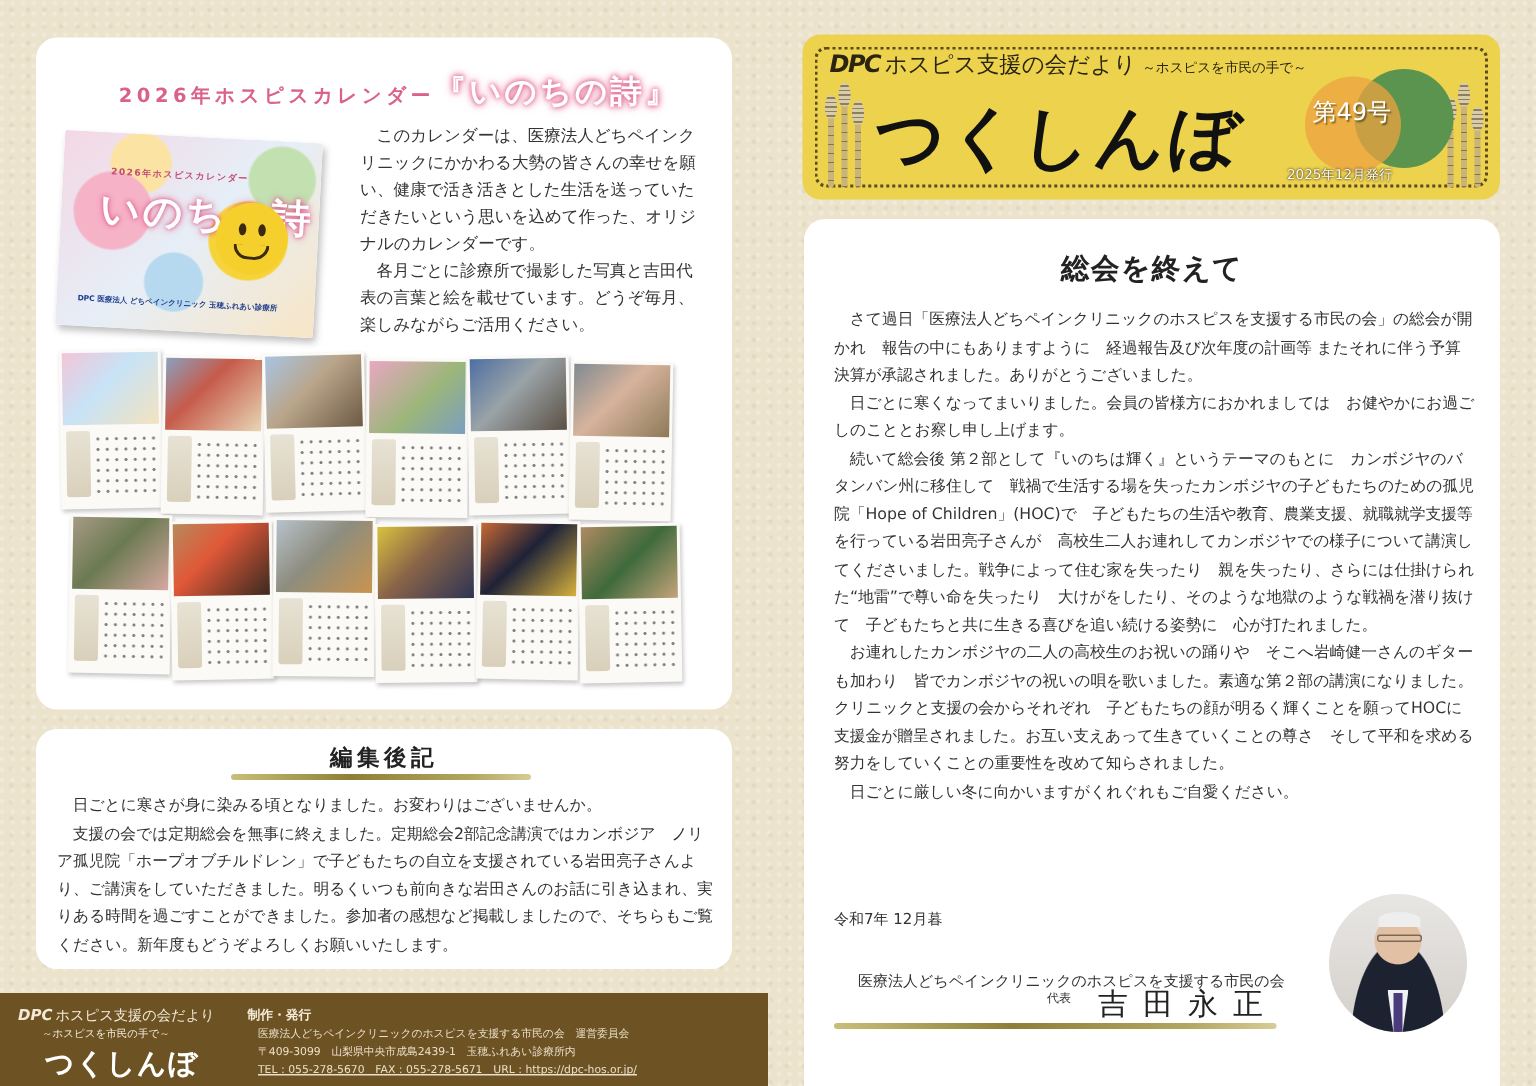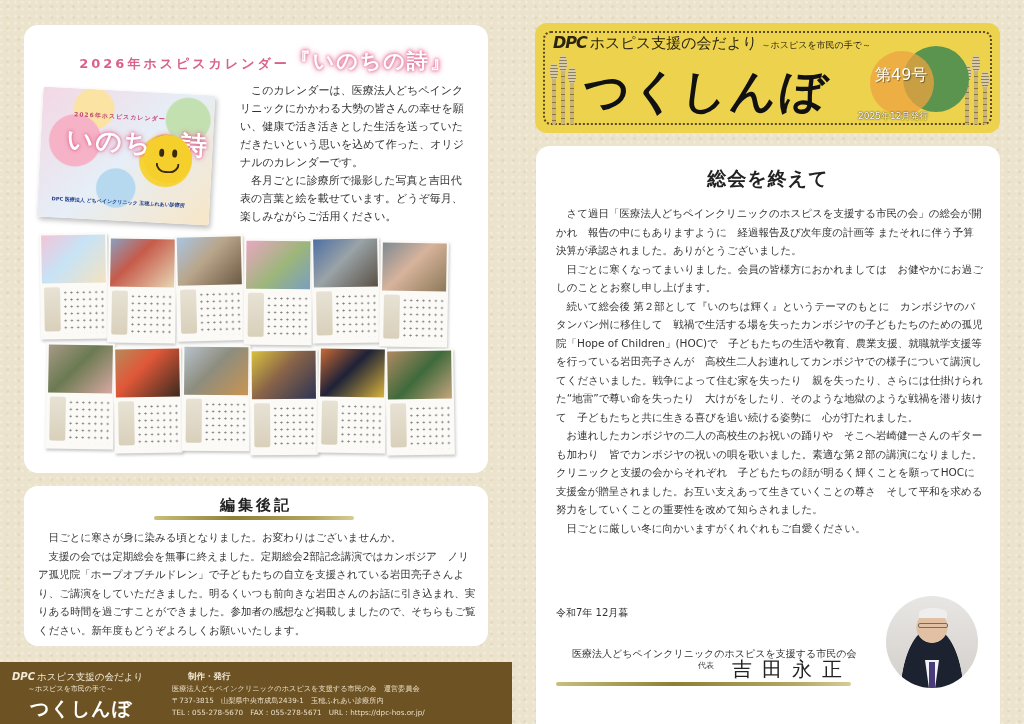--- a/index.html
+++ b/index.html
@@ -93,21 +93,21 @@
   .note-text p { text-indent: 1em; }
   
   #footer {
     position: absolute; left: 0; top: 662px; width: 512px; height: 62px;
     background: #6d5224; color: #f3ead8;
   }
   .ft-logo-top { position: absolute; left: 12px; top: 9px; font-size: 9.5px; white-space: nowrap; }
   .ft-logo-top .dpc { font-weight: 900; font-size: 10px; font-style: italic; margin-right: 2px; }
   .ft-logo-sub { position: absolute; left: 28px; top: 22px; font-size: 7px; }
   .ft-logo-big { position: absolute; left: 30px; top: 34px; font-size: 19px; font-weight: bold; letter-spacing: 1px; color:#fff; }
-  .ft-heading { position: absolute; left: 188px; top: 9px; font-size: 8.5px; font-weight: bold; }
+  .ft-heading { position: absolute; left: 165px; top: 9px; font-size: 8.5px; font-weight: bold; }
   .ft-line { position: absolute; left: 172px; font-size: 7.2px; white-space: nowrap; color: #eadfc8; }
   
   #masthead {
     position: absolute; left: 535px; top: 23px; width: 465px; height: 110px;
     background: #ecd24d; border-radius: 12px;
   }
   #masthead .dots {
     position: absolute; left: 8px; top: 8px; right: 8px; bottom: 8px;
     border: 2px dotted #5d4a20; border-radius: 8px;
   }
@@ -251,22 +251,22 @@
 </div>
 
 <div id="footer">
   <div class="ft-logo-top">
     <span class="dpc">DPC</span><span>ホスピス支援の会だより</span>
   </div>
   <div class="ft-logo-sub">～ホスピスを市民の手で～</div>
   <div class="ft-logo-big">つくしんぼ</div>
   <div class="ft-heading">制作・発行</div>
   <div class="ft-line" style="top:22px;">医療法人どちペインクリニックのホスピスを支援する市民の会　運営委員会</div>
-  <div class="ft-line" style="top:34px;">〒737-3815　山梨県中央市成島2439-1　玉穂ふれあい診療所内</div>
-  <div class="ft-line" style="top:46px;">TEL：055-278-5670　FAX：055-278-5671　URL：https://dpc-hos.or.jp/</div>
+  <div class="ft-line" style="top:34px;">〒409-3099　山梨県中央市成島2439-1　玉穂ふれあい診療所内</div>
+  <div class="ft-line" style="top:46px;text-decoration:underline;">TEL：055-278-5670　FAX：055-278-5671　URL：https://dpc-hos.or.jp/</div>
 </div>
 
 <div id="masthead">
   <div class="dots"></div>
 
   <div class="tsukushi" style="left:12px;top:30px;">
     <div class="stalk" style="left:5px;height:58px;"></div>
       <div class="head" style="left:3px;top:10px;"></div>
     <div class="stalk" style="left:14px;height:66px;"></div>
       <div class="head" style="left:12px;top:2px;"></div>

